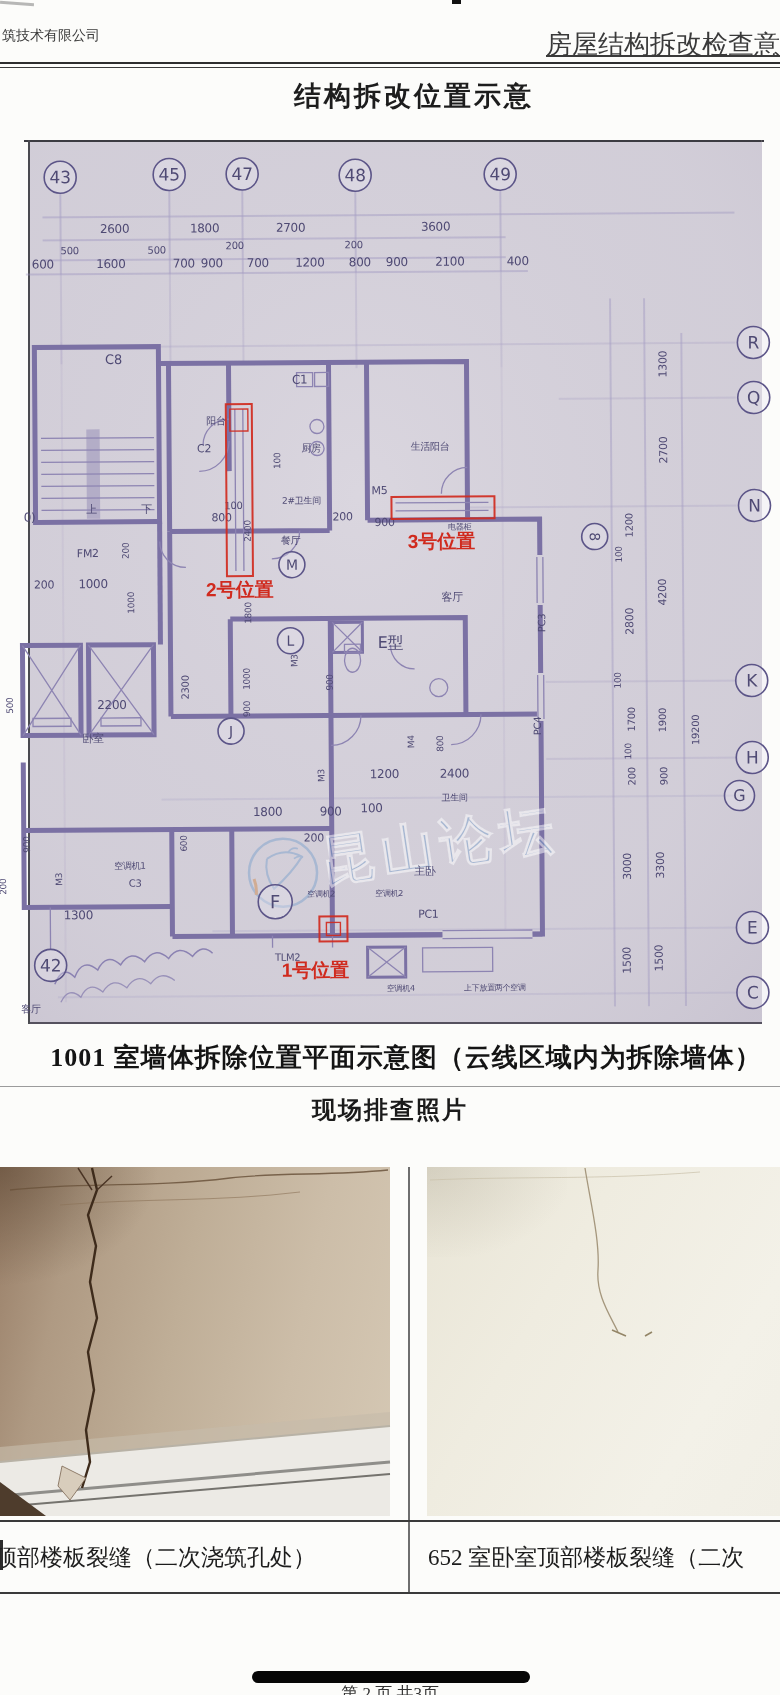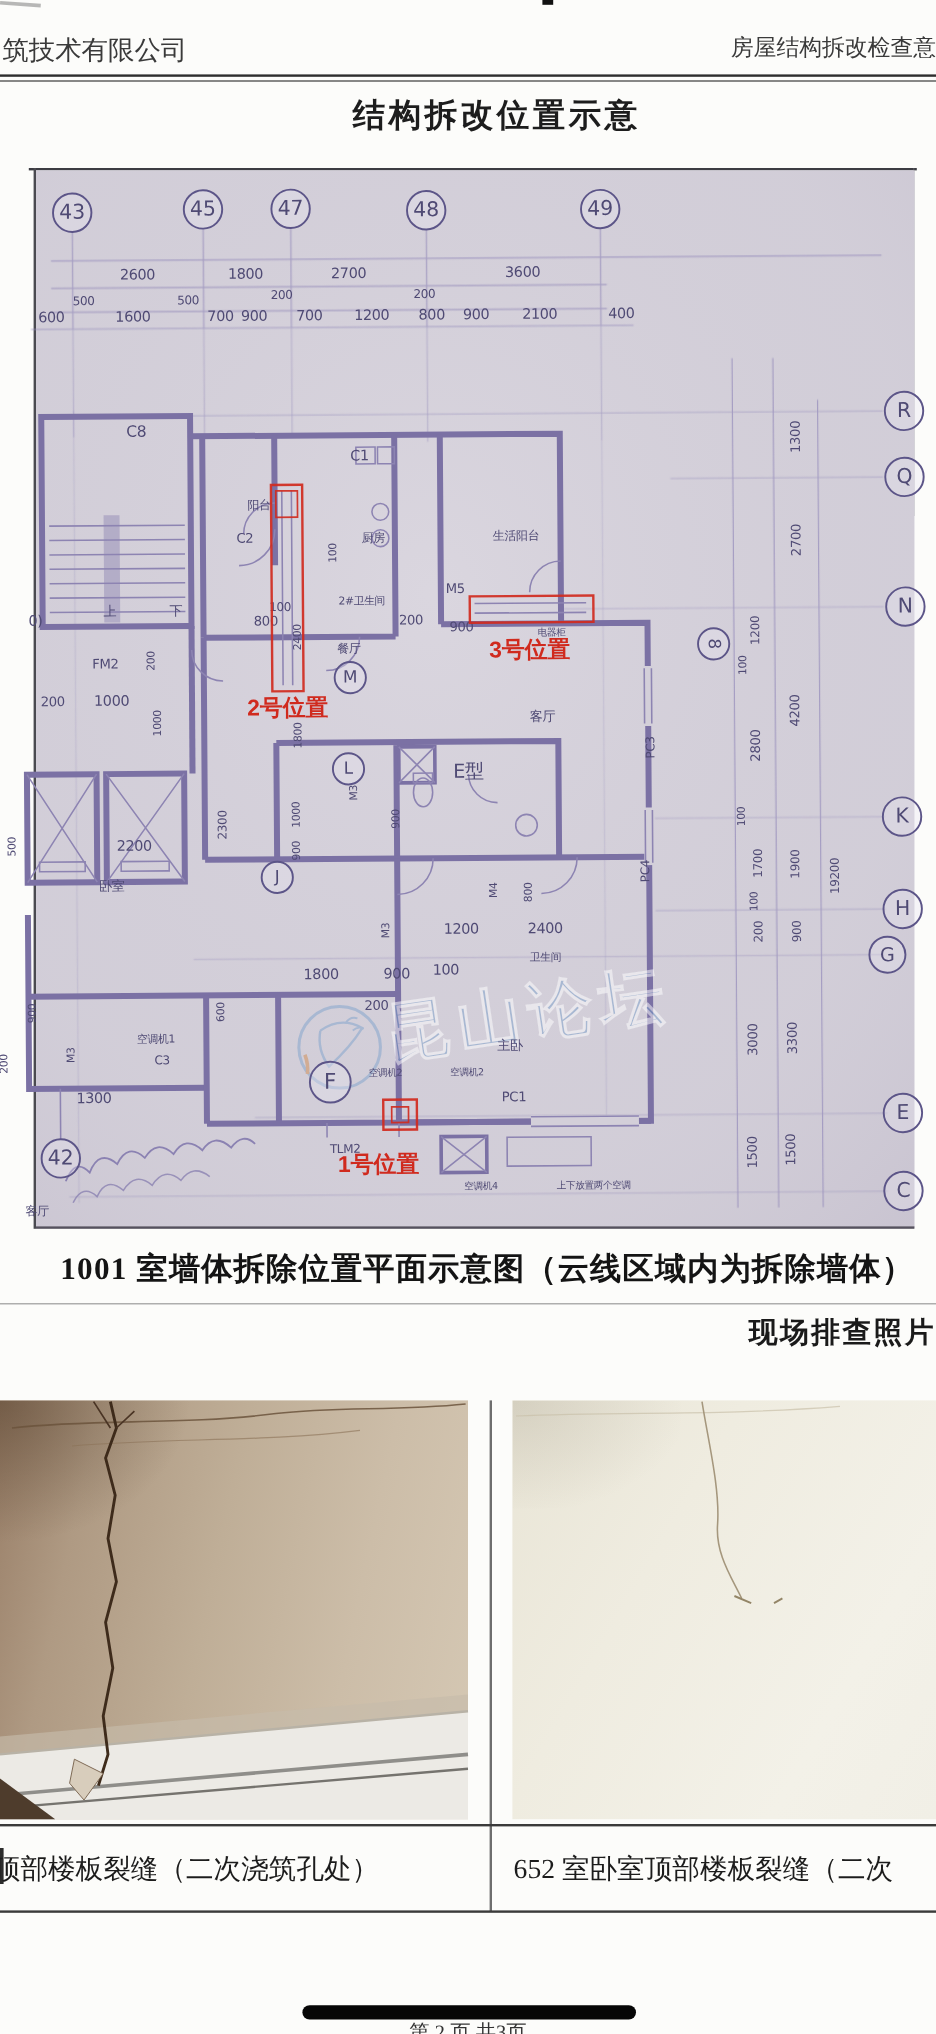--- a/index.html
+++ b/index.html
@@ -1,35 +1,35 @@
 <!DOCTYPE html>
 <html><head>
 <meta charset="utf-8">
 <style>
   html,body{margin:0;padding:0;background:#e8e8e6;}
   .page{position:relative;width:780px;height:1695px;background:#fcfcfa;overflow:hidden;
         font-family:"Liberation Serif","DejaVu Serif",serif;color:#2b2b2b;}
   
-  .hdr-left{position:absolute;left:2px;top:27px;font-size:22px;color:#3a3a3a;white-space:nowrap;}
-  .hdr-right{position:absolute;right:0px;top:27px;font-size:19px;color:#3a3a3a;white-space:nowrap;}
+  .hdr-left{position:absolute;left:2px;top:27px;font-size:14px;color:#3a3a3a;white-space:nowrap;}
+  .hdr-right{position:absolute;right:0px;top:27px;font-size:26px;color:#3a3a3a;white-space:nowrap;text-decoration:underline;}
   .rule-a{position:absolute;left:0;top:62px;width:780px;height:2px;background:#2e2e2e;}
   .rule-b{position:absolute;left:0;top:67px;width:780px;height:1px;background:#3a3a3a;}
   .corner-mark{position:absolute;left:0;top:2px;width:34px;height:3px;background:#9a9a98;transform:rotate(4deg);opacity:.7;}
   .top-tick{position:absolute;left:452px;top:0;width:9px;height:4px;background:#111;}
   .page-title{position:absolute;left:0;top:78px;width:780px;text-align:center;font-size:27px;font-weight:bold;letter-spacing:3px;color:#1d1d1d;margin-left:24px;}
   
   .plan-frame-top{position:absolute;left:24px;top:140px;width:740px;height:2px;background:#3c3c42;}
   .plan-frame-left{position:absolute;left:28px;top:140px;width:2px;height:884px;background:#4a4a50;}
   .plan-frame-right{position:absolute;left:761px;top:140px;width:1px;height:290px;background:#6a6a70;opacity:.6;}
   .plan-frame-bottom{position:absolute;left:30px;top:1022px;width:732px;height:2px;background:#55515e;}
   svg.plan{position:absolute;left:0;top:140px;}
   
   .plan-caption{position:absolute;left:0;top:1040px;width:780px;text-align:center;font-size:26px;font-weight:600;letter-spacing:1px;color:#141414;white-space:nowrap;padding-left:16px;}
   .mid-rule{position:absolute;left:0;top:1086px;width:780px;height:1px;background:#9b9b9b;}
-  .section-heading{position:absolute;left:0;top:1094px;width:780px;text-align:right;font-size:24px;font-weight:bold;letter-spacing:2px;color:#1a1a1a;}
+  .section-heading{position:absolute;left:0;top:1094px;width:780px;text-align:center;font-size:24px;font-weight:bold;letter-spacing:2px;color:#1a1a1a;}
   
   .photo{position:absolute;top:1167px;height:349px;overflow:hidden;}
   .photo-left{left:0;width:390px;
     background:linear-gradient(102deg,#997f68 0%,#af9a83 18%,#bfae97 45%,#ccbda8 72%,#d5c8b4 100%);}
   .photo-left .shade-tl{position:absolute;left:0;top:0;width:160px;height:120px;
     background:radial-gradient(ellipse at 0% 0%,rgba(70,50,32,.45),rgba(70,50,32,0) 70%);}
   .photo-right{left:427px;width:353px;
     background:linear-gradient(120deg,#e9e5d6 0%,#efece0 35%,#f3f1e8 75%,#f1efe6 100%);}
   .photo-right .shade-tl{position:absolute;left:0;top:0;width:140px;height:90px;
     background:radial-gradient(ellipse at 0% 0%,rgba(120,110,90,.18),rgba(120,110,90,0) 75%);}

